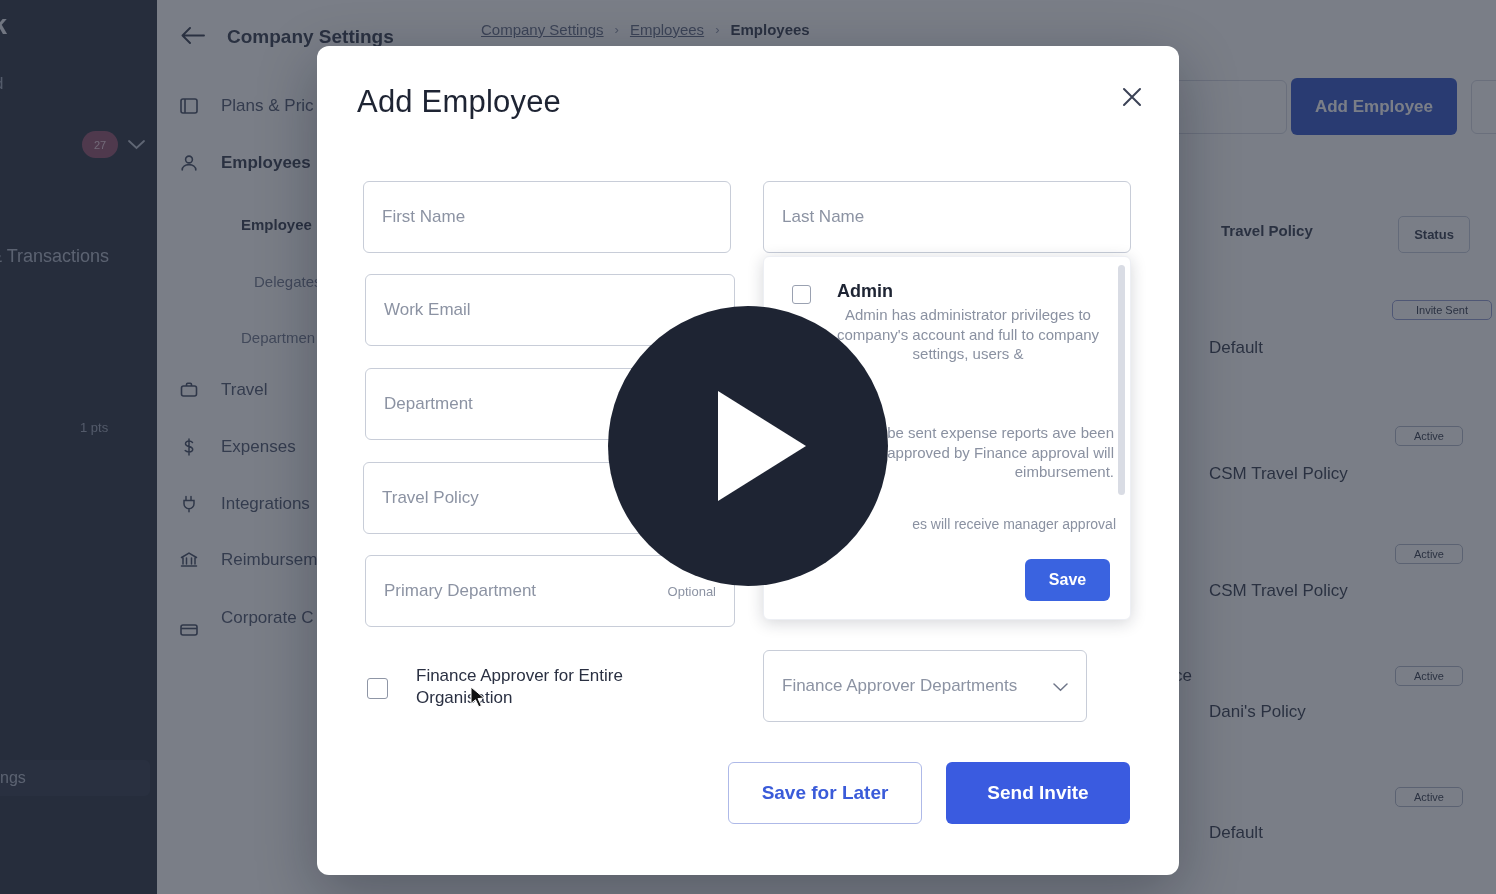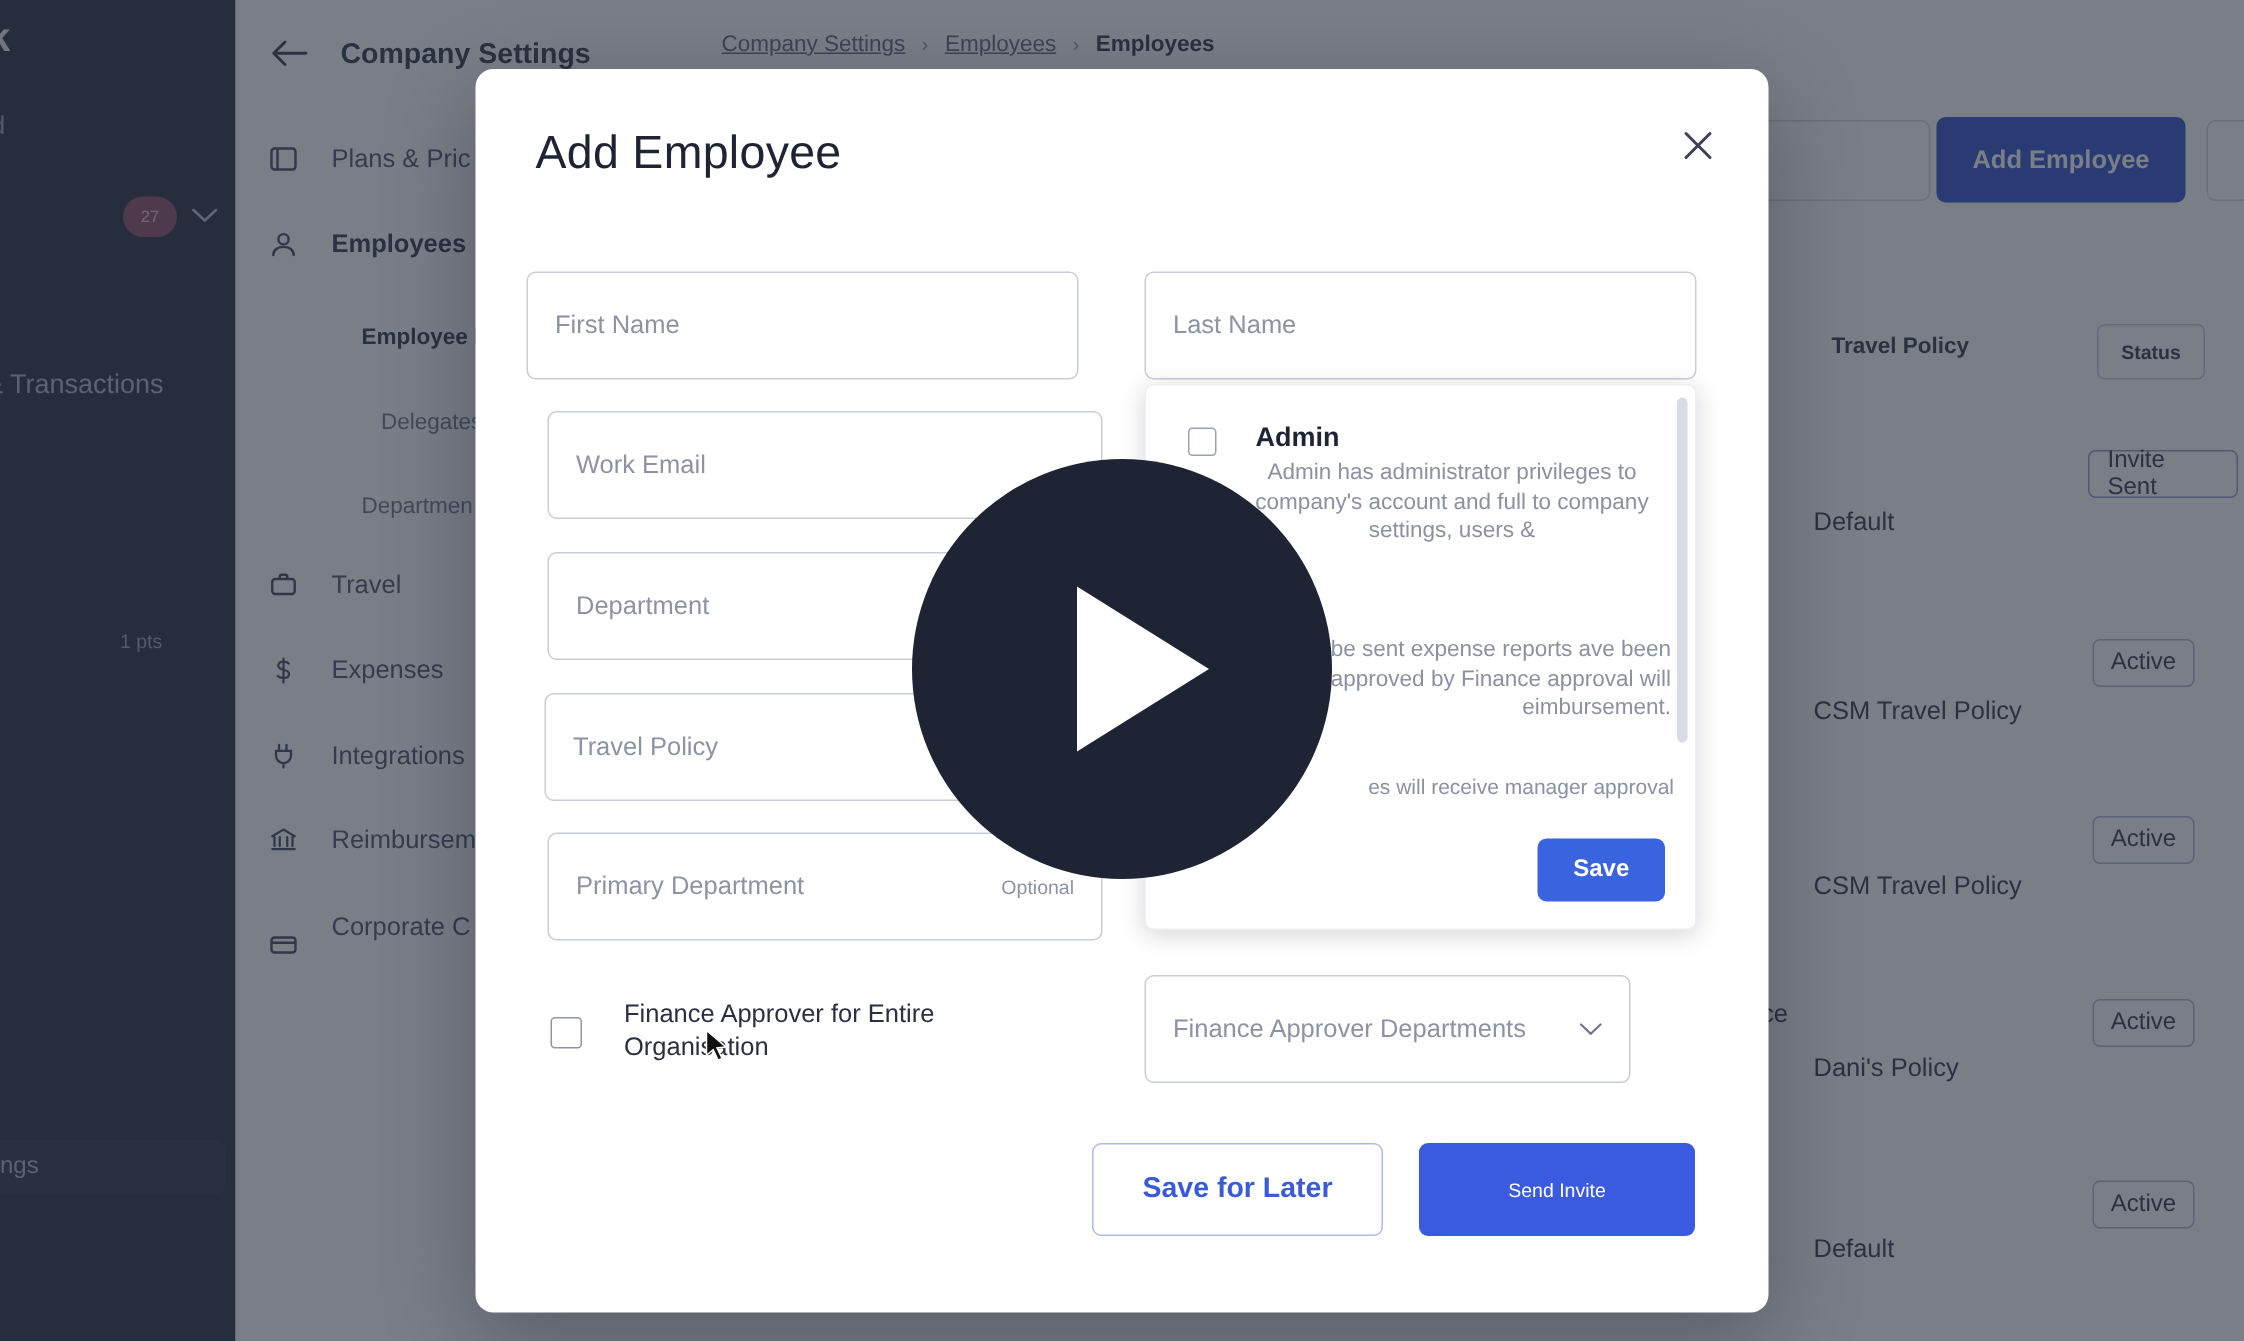--- a/index.html
+++ b/index.html
@@ -121,23 +121,23 @@
   .status-head {
     position: absolute; left: 919px; top: 216px;
     width: 72px; height: 37px; border:1px solid #C3CAD9; border-radius:5px;
     display:flex; align-items:center; justify-content:center;
     font-size:13px; font-weight:700; color:#2E3648;
   }
 
   .row-policy { position: absolute; font-size: 17px; color:#2E3648; white-space:nowrap;margin-top:36px; }
   .row-dept   { position: absolute; font-size: 17px; color:#2E3648; white-space:nowrap; }
   .row-badge {
-    position: absolute; height: 32px; border:1px solid #AEB6C7; border-radius:5px;
+    position: absolute; height: 20px; border:1px solid #AEB6C7; border-radius:5px;
     display:flex; align-items:center; justify-content:center; padding: 0 12px;
-    font-size:16px; color:#2E3648; background: transparent;
+    font-size:11px; color:#2E3648; background: transparent;
   }
   .row-badge.invite { border-color:#8E9AD0; }
 
   
   .dim { position: absolute; inset: 0; background: rgba(40,46,62,.62); }
 
   
   .modal {
     position: absolute; left: 317px; top: 46px; width: 862px; height: 829px;
     background: #fff; border-radius: 12px;
@@ -221,21 +221,21 @@
   .btn-outline {
     position:absolute; left: 411px; top: 716px; width: 194px; height: 62px;
     border: 1px solid #AEB9E8; border-radius: 6px; background:#fff;
     display:flex; align-items:center; justify-content:center;
     color:#3A5BD9; font-size:19px; font-weight:700; cursor:pointer;
   }
   .btn-primary {
     position:absolute; left: 629px; top: 716px; width: 184px; height: 62px;
     border-radius: 6px; background:#3A5BE0;
     display:flex; align-items:center; justify-content:center;
-    color:#fff; font-size:13px; font-weight:400; cursor:pointer;
+    color:#fff; font-size:19px; font-weight:700; cursor:pointer;
   }
 
   
   .play-wrap {
     position:absolute; left: 608px; top: 306px; width: 280px; height: 280px;
     border-radius: 50%; background: #1E2433;
     display:flex; align-items:center; justify-content:center;
   }
   .play-tri {
     width: 0; height: 0;
@@ -399,21 +399,21 @@
       <svg width="22" height="22" viewBox="0 0 22 22">
           <path d="M3 3l16 16M19 3L3 19" stroke="#3B4256" stroke-width="2" stroke-linecap="round"></path>
         </svg>
     </div>
 
     <div class="sep-line" style="left:50px; top:262px; width:330px;"></div>
     <div class="sep-line" style="left:50px; top:355px; width:330px;"></div>
     <div class="sep-line" style="left:50px; top:448px; width:330px;"></div>
     <div class="sep-line" style="left:50px; top:540px; width:330px;"></div>
 
-    <div class="field" style="left:34px; top:135px; width:368px; height:72px;">
+    <div class="field" style="left:46px; top:135px; width:368px; height:72px;">
       <span class="ph">First Name</span>
     </div>
     <div class="field" style="left:446px; top:135px; width:368px; height:72px;">
       <span class="ph">Last Name</span>
     </div>
 
     <div class="field" style="left:48px; top:228px; width:370px; height:72px;">
       <span class="ph">Work Email</span>
     </div>
 

